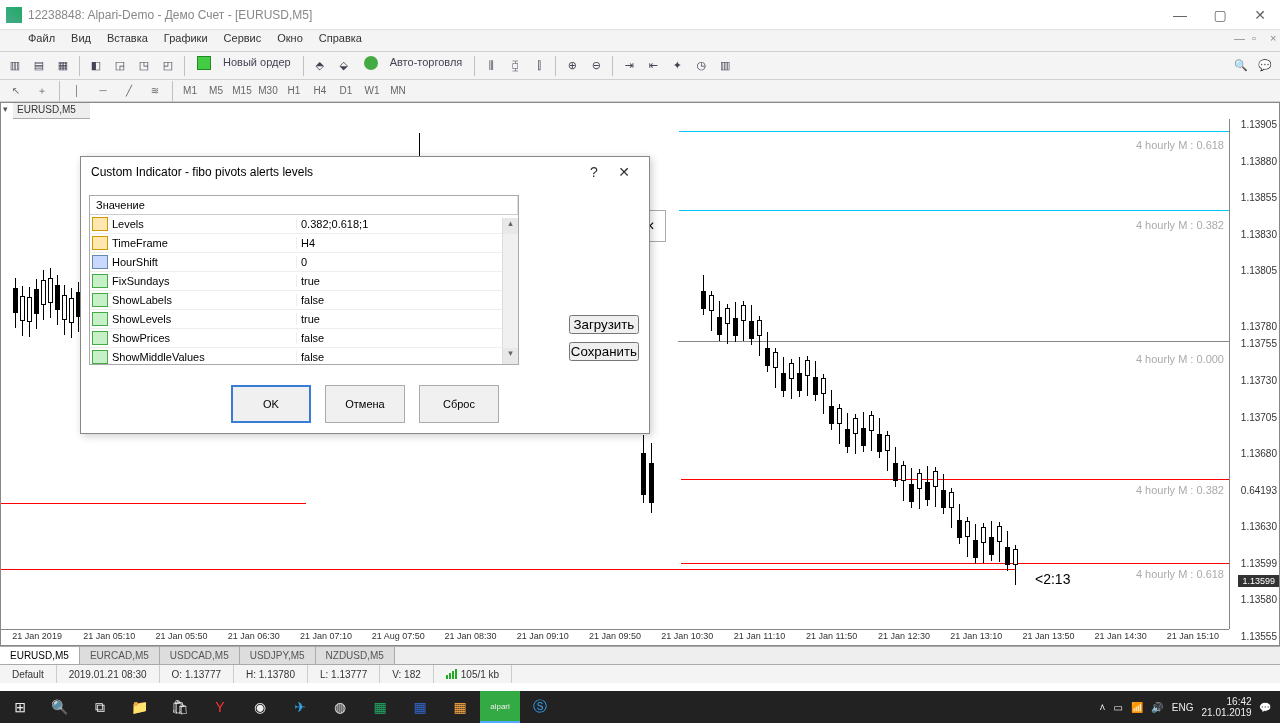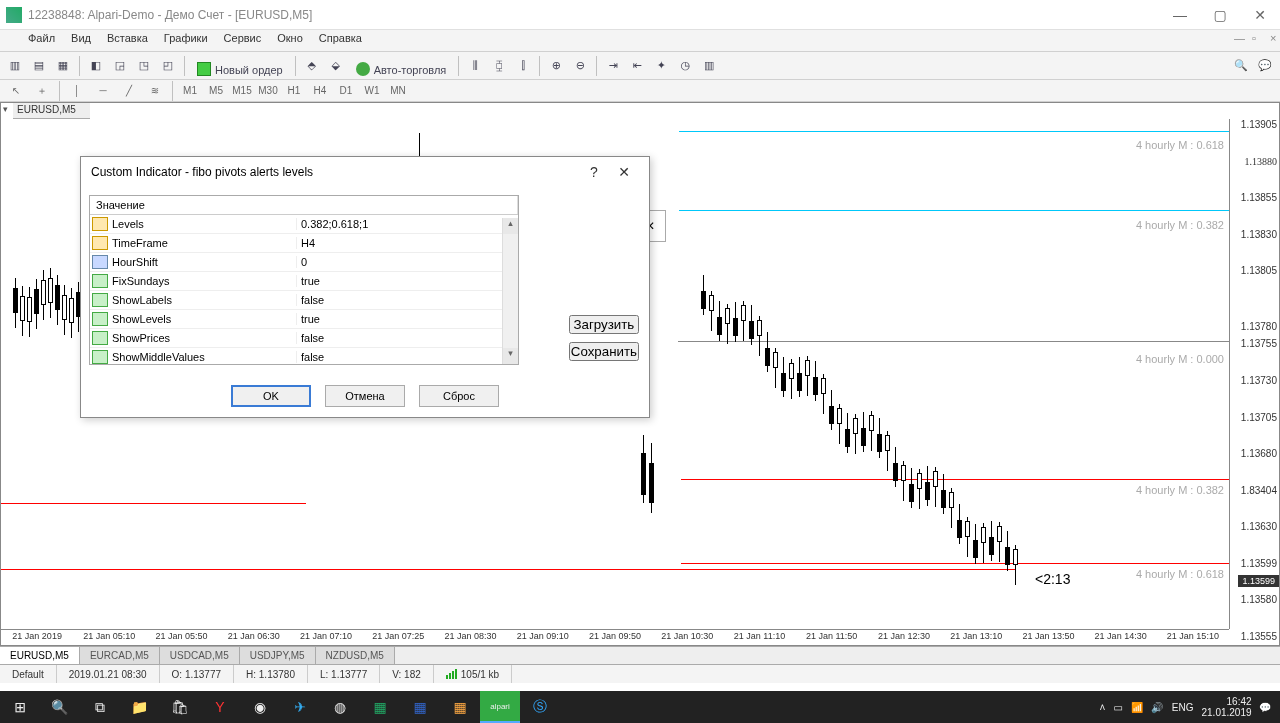--- a/index.html
+++ b/index.html
@@ -14,21 +14,21 @@
 
 .menubar { height: 22px; display: flex; background: #f4f4f4; border-bottom: 1px solid #d0d0d0; padding-left: 20px; }
 .menubar span { padding: 2px 8px; color: #333; }
 .menubar .menu-icons { margin-left: auto; display: flex; }
 .menubar .menu-icons span { width: 18px; text-align: center; color: #888; }
 
 
 .toolbar { height: 28px; display: flex; align-items: center; background: #f4f4f4; border-bottom: 1px solid #d0d0d0; padding: 0 4px; gap: 2px; }
 .tb-btn { min-width: 22px; height: 22px; display: inline-flex; align-items: center; justify-content: center; color: #445; font-size: 11px; border: 1px solid transparent; padding: 0 3px; }
 .tb-sep { width: 1px; height: 20px; background: #c0c0c0; margin: 0 3px; }
-.tb-text-btn { padding: 0 6px; display: inline-flex; align-items: flex-end; gap: 4px; }
+.tb-text-btn { padding: 0 6px; display: inline-flex; align-items: flex-start; gap: 12px; }
 .tb-icon { width: 14px; height: 14px; display: inline-block; }
 
 
 .tfbar { height: 22px; display: flex; align-items: center; background: #f4f4f4; border-bottom: 1px solid #d0d0d0; padding: 0 4px; gap: 2px; }
 .tf-btn { min-width: 24px; height: 18px; display: inline-flex; align-items: center; justify-content: center; color: #666; font-size: 10px; border: 1px solid transparent; }
 
 
 .chart-wrap { position: relative; border: 1px solid #888; height: 544px; }
 .chart-title { position: absolute; top: 0; left: 0; height: 16px; background: #eee; border-bottom: 1px solid #aaa; font-size: 10px; padding: 1px 14px 1px 4px; color: #333; }
 .chart-title::before { content: "▾"; position: absolute; left: -10px; display: none; }
@@ -85,21 +85,21 @@
 .pt-row { display: flex; border-bottom: 1px solid #eee; height: 19px; align-items: center; }
 .pt-row .ic { width: 16px; height: 14px; margin: 0 2px; display: inline-block; }
 .ic-ab { background: #ffe8b0; border: 1px solid #c90; }
 .ic-123 { background: #c8d8ff; border: 1px solid #68a; }
 .ic-bool { background: #c8f0c8; border: 1px solid #4a4; }
 .pt-row .nm { width: 186px; font-size: 11px; padding-left: 2px; }
 .pt-row .vl { flex: 1; font-size: 11px; padding-left: 4px; border-left: 1px solid #eee; }
 .pt-scroll { position: absolute; right: 0; top: 22px; bottom: 0; width: 16px; background: #f0f0f0; border-left: 1px solid #ddd; }
 .pt-scroll .up, .pt-scroll .dn { height: 16px; text-align: center; font-size: 9px; color: #666; background: #e8e8e8; }
 .pt-scroll .dn { position: absolute; bottom: 0; width: 100%; }
-.dlg-side-btns button, .dlg-btns button { width: 80px; height: 22px; font-size: 11px; background: #f0f0f0; border: 1px solid #aaa; }
+.dlg-side-btns button, .dlg-btns button { width: 80px; height: 38px; font-size: 11px; background: #f0f0f0; border: 1px solid #aaa; }
 .dlg-btns { display: flex; gap: 14px; justify-content: center; padding: 12px 0 10px; }
 .dlg-btns button.primary { border: 2px solid #3a7bd5; }
 
 .back-dialog { position: absolute; top: 210px; left: 634px; width: 32px; height: 32px; border: 1px solid #aaa; background: #fff; display: flex; align-items: center; justify-content: center; font-size: 12px; }
 
 .countdown { position: absolute; font-size: 14px; color: #000; }
 </style>
 </head>
 <body>
 
@@ -413,42 +413,42 @@
       </div>
       <div class="candle" style="left: 1012px;">
         <div class="wick" style="top: 442.429px; height: 40px;"></div>
         <div class="body" style="top: 446.429px; height: 16px;"></div>
       </div>
     </div>
 
   <div class="price-axis" id="price-axis">
      <div class="price-tag" style="top:456px">1.13599</div>
   <div class="plabel" style="top: 0px;">1.13905</div>
-      <div class="plabel" style="top: 36.5714px; font-family: Liberation Serif, serif;">1.13880</div>
+      <div class="plabel" style="top: 36.5714px;">1.13880</div>
       <div class="plabel" style="top: 73.1429px;">1.13855</div>
       <div class="plabel" style="top: 109.714px;">1.13830</div>
       <div class="plabel" style="top: 146.286px;">1.13805</div>
       <div class="plabel" style="top: 166px; margin-top: 36px;">1.13780</div>
       <div class="plabel" style="top: 219.429px;">1.13755</div>
       <div class="plabel" style="top: 256px;">1.13730</div>
       <div class="plabel" style="top: 292.571px;">1.13705</div>
       <div class="plabel" style="top: 329.143px;">1.13680</div>
-      <div class="plabel" style="top: 365.714px;">1.83404</div>
+      <div class="plabel" style="top: 365.714px;">0.64193</div>
       <div class="plabel" style="top: 402.286px;">1.13630</div>
       <div class="plabel" style="top: 438.857px;">1.13599</div>
       <div class="plabel" style="top: 475.429px;">1.13580</div>
       <div class="plabel" style="top: 512px;">1.13555</div>
     </div>
   <div class="time-axis" id="time-axis">
       <div class="tlabel">21 Jan 2019</div>
       <div class="tlabel">21 Jan 05:10</div>
       <div class="tlabel">21 Jan 05:50</div>
       <div class="tlabel">21 Jan 06:30</div>
       <div class="tlabel">21 Jan 07:10</div>
-      <div class="tlabel">21 Jan 07:25</div>
+      <div class="tlabel">21 Aug 07:50</div>
       <div class="tlabel">21 Jan 08:30</div>
       <div class="tlabel">21 Jan 09:10</div>
       <div class="tlabel">21 Jan 09:50</div>
       <div class="tlabel">21 Jan 10:30</div>
       <div class="tlabel">21 Jan 11:10</div>
       <div class="tlabel">21 Jan 11:50</div>
       <div class="tlabel">21 Jan 12:30</div>
       <div class="tlabel">21 Jan 13:10</div>
       <div class="tlabel">21 Jan 13:50</div>
       <div class="tlabel">21 Jan 14:30</div>

